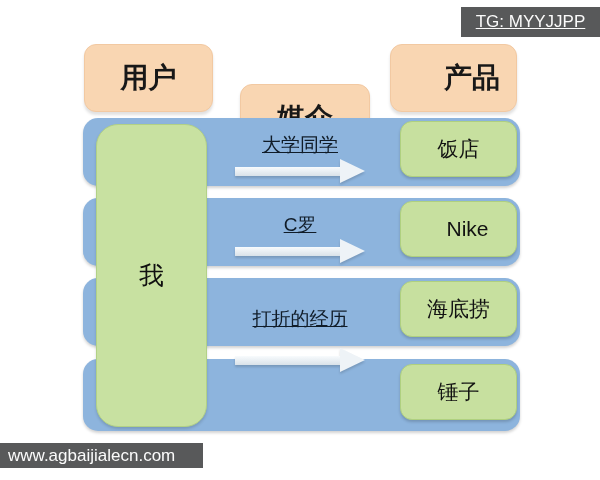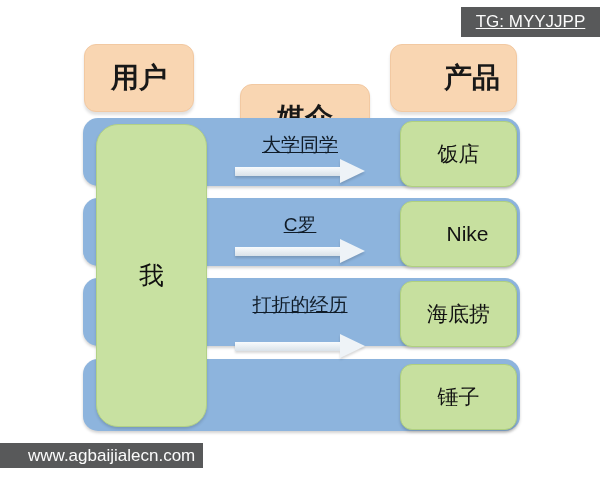--- a/index.html
+++ b/index.html
@@ -16,38 +16,38 @@
   .wm {
     position: absolute;
     background: #58595a;
     color: #fbfbfb;
     font-size: 17px;
     display: flex;
     align-items: center;
     z-index: 30;
   }
   .wm-top { left: 461px; top: 7px; width: 139px; height: 30px; justify-content: center; text-decoration: underline; }
-  .wm-bottom { left: 0; top: 443px; width: 203px; height: 25px; padding-left: 28px; }
+  .wm-bottom { left: 0; top: 443px; width: 203px; height: 25px; padding-left: 8px; }
   
   .header-box {
     position: absolute;
     top: 44px;
     height: 68px;
     background: #f9d6b2;
     border: 1px solid #f2c9a2;
     border-radius: 12px;
     box-shadow: 0 3px 3px rgba(0,0,0,0.12);
     display: flex;
     align-items: center;
     justify-content: center;
     font-size: 28px;
     font-weight: bold;
     color: #181818;
   }
-  .header-user    { left: 84px;  width: 110px; }
+  .header-user    { left: 84px;  width: 129px; }
   .header-medium  { left: 240px; width: 130px; margin-top: 40px; }
   .header-product { left: 390px; width: 127px; padding-left: 37px; }
   
   .row {
     position: absolute;
     left: 83px;
     width: 437px;
     height: 68px;
     background: #8db4dd;
     border-radius: 15px;
@@ -80,21 +80,21 @@
     position: absolute;
     left: 225px;
     width: 150px;
     display: flex;
     flex-direction: column;
     align-items: center;
     z-index: 5;
   }
   .mg-1 { top: 134px; }
   .mg-2 { top: 214px; }
-  .mg-3 { top: 294px; gap: 15px; }
+  .mg-3 { top: 308px; gap: 15px; }
   .mg-4 { top: 377px; }
   .medium-label {
     font-size: 19px;
     color: #101c28;
     line-height: 22px;
     white-space: nowrap;
     text-decoration: underline;
   }
   .arrow {
     margin-top: 3px;
@@ -113,21 +113,21 @@
     height: 0;
     border-top: 12px solid transparent;
     border-bottom: 12px solid transparent;
     border-left: 25px solid #eef3f7;
   }
   
   .product-box {
     position: absolute;
     left: 400px;
     width: 117px;
-    height: 66px;
+    height: 56px;
     background: #c7e09f;
     border: 1px solid #afd07f;
     border-radius: 12px;
     box-shadow: 0 2px 3px rgba(0,0,0,0.18);
     display: flex;
     align-items: center;
     justify-content: center;
     font-size: 21px;
     color: #121212;
     z-index: 5;

